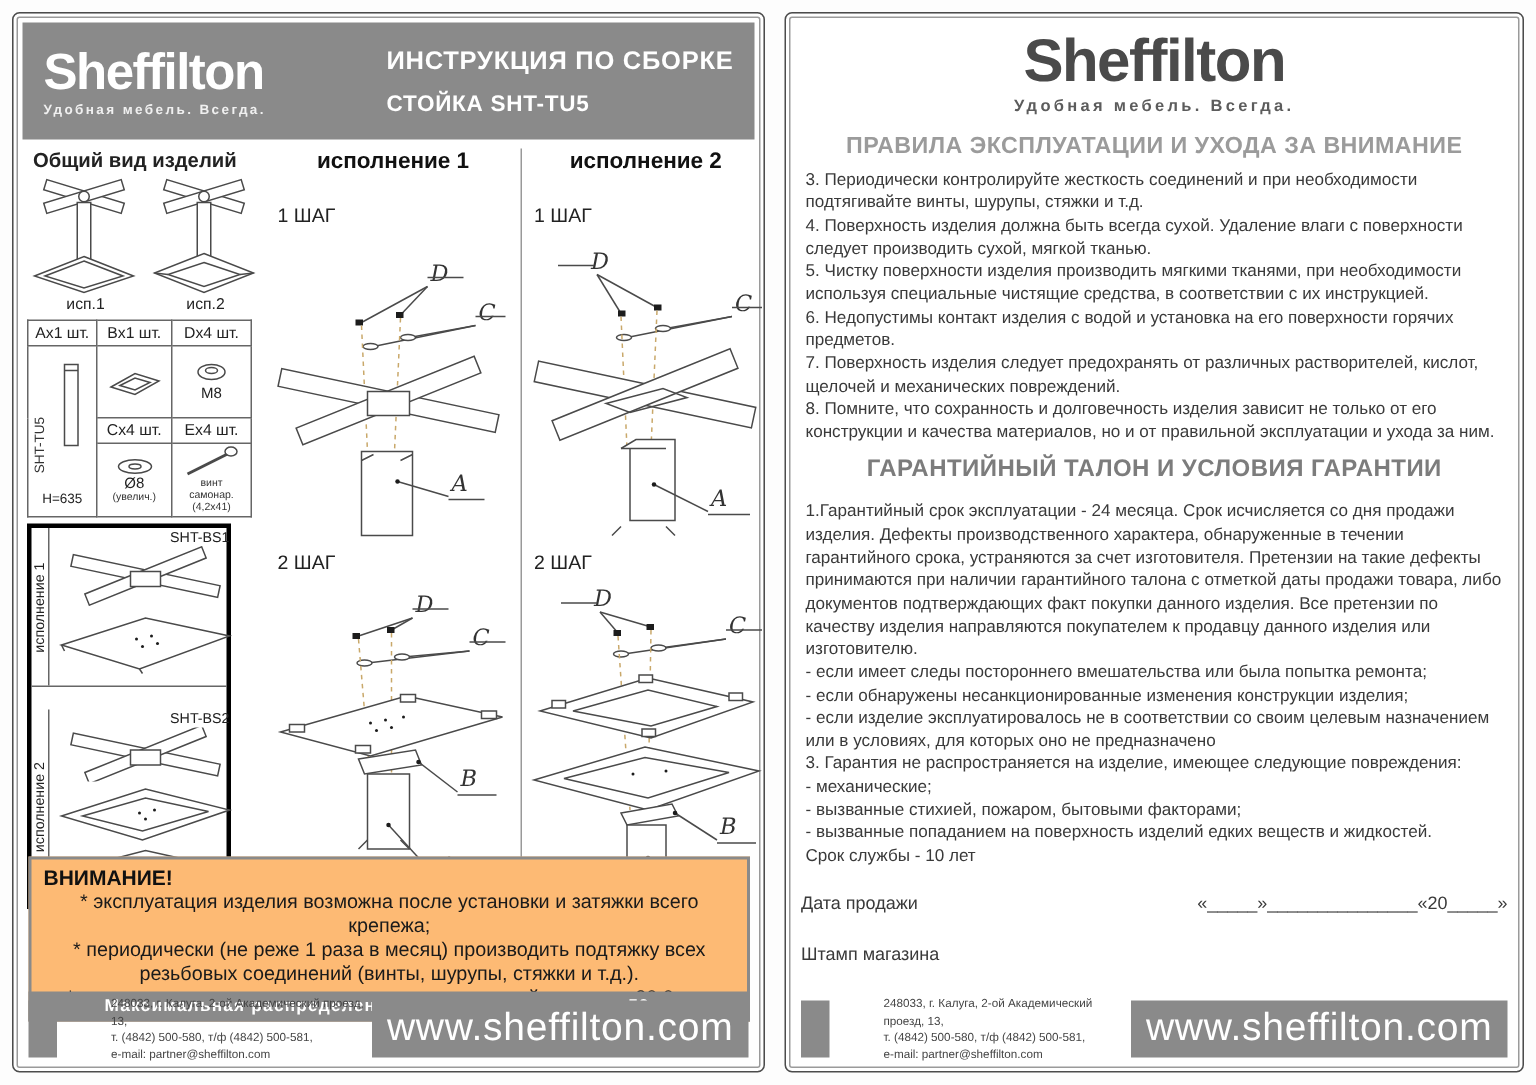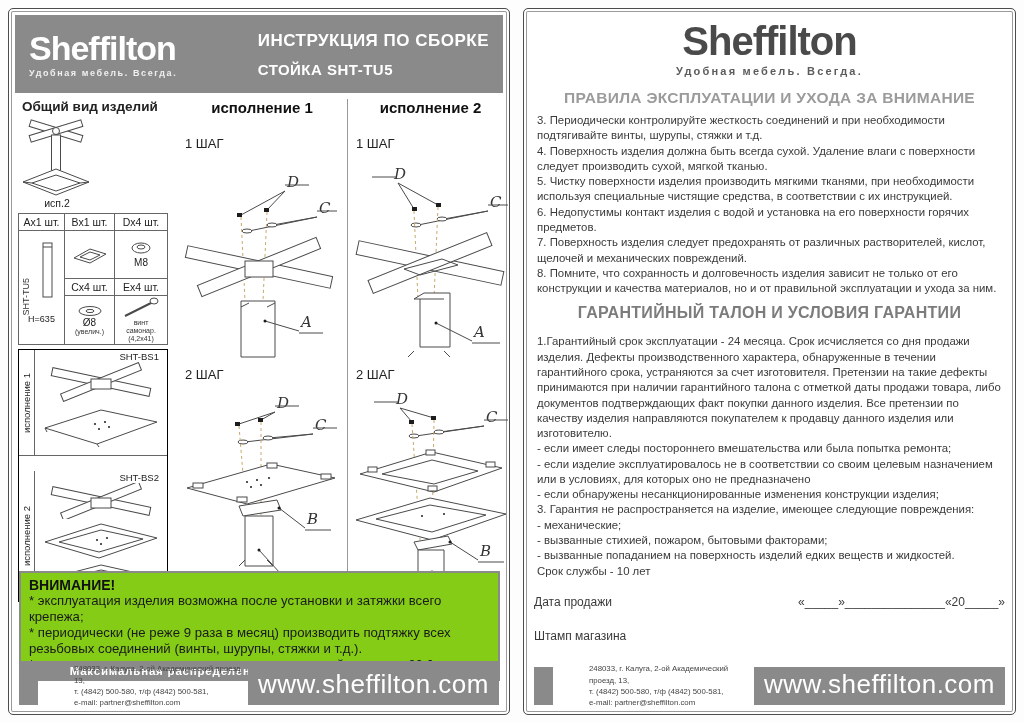--- a/index.html
+++ b/index.html
@@ -22,41 +22,41 @@
   .ov-heading { font-weight:bold; font-size:13.5px; color:#222; margin-left:4px; }
   .stands { display:flex; justify-content:space-between; padding:4px 2px 0 2px; }
   .stand { text-align:center; width:74px; }
   .stand-caption { font-size:10.5px; color:#222; margin-top:1px; }
 
   table.parts { border-collapse:collapse; margin-top:4px; width:150px; table-layout:fixed; }
   table.parts td { border:1px solid #666; font-size:10px; color:#222; text-align:center; vertical-align:middle; padding:1px; }
   table.parts td.h { font-size:10.5px; padding:2px 1px; }
   .acell { position:relative; height:100%; }
   .a-vert { position:absolute; left:1px; top:38px; writing-mode:vertical-rl; transform:rotate(180deg); font-size:9px; color:#333; }
-  .a-h { position:absolute; bottom:16px; left:0; right:0; font-size:9px; }
+  .a-h { position:absolute; bottom:3px; left:0; right:0; font-size:9px; }
   .cell-label { font-size:10px; }
   .cell-small { font-size:7px; line-height:1.15; color:#333; }
 
-  .variants-box { border:1px solid #000000; margin-top:4px; width:150px; }
+  .variants-box { border:3px solid #000000; margin-top:4px; width:136px; }
   .vrow { display:flex; border-bottom:1px solid #666; }
   .vrow:last-child { border-bottom:none;margin-top:15px; }
   .vstrip { width:16px; border-right:1px solid #666; display:flex; align-items:center; justify-content:center; }
   .vstrip span { writing-mode:vertical-rl; transform:rotate(180deg); font-size:9.5px; color:#222; white-space:nowrap; }
   .vbody { flex:1; padding:1px 2px; text-align:center; }
   .bs-label { font-size:9.5px; text-align:right; padding-right:6px; color:#222; }
 
   .steps-col { position:absolute; top:90px; }
   #steps1 { left:172px; width:162px; }
   #steps2 { left:338px; width:162px; border-left:1px solid #999; padding-left:4px; }
   .steps-heading { font-weight:bold; font-size:15px; color:#111; text-align:center; }
   .step-label { font-size:13px; color:#222; margin:6px 0 0 4px; }
 
-  .warn-box { position:absolute; left:10px; top:562px; width:481px; border:2px solid #8a8a8a; padding:4px 8px 6px 8px; background:#84cc16; }
+  .warn-box { position:absolute; left:10px; top:562px; width:481px; border:2px solid #8a8a8a; padding:4px 8px 6px 8px; background:#fdba74; }
   .warn-heading { font-weight:bold; font-size:14px; color:#111; }
-  .warn-line { font-size:13.2px; color:#1a1a1a; line-height:1.22; }
+  .warn-line { font-size:13.2px; color:#1a1a1a; line-height:1.22;text-align:center; }
 
   .load-bar { position:absolute; left:10px; top:652px; width:481px; height:20px; background:#8a8a8a;
               color:#fff; font-weight:bold; font-size:11.5px; letter-spacing:0.8px; display:flex; align-items:center; justify-content:center; }
 
   .page-footer { position:absolute; left:10px; right:10px; bottom:7px; height:42px; display:flex; align-items:center; }
   .footer-square { width:19px; height:38px; background:#8a8a8a; margin-right:8px; flex:none; }
   .footer-addr { font-size:7.8px; color:#444; line-height:1.45; flex:1; padding-left:28px; }
   .footer-web { background:#8a8a8a; color:#fff; font-size:26px; padding:2px 10px 5px 10px; letter-spacing:0.5px; flex:none; }
 
   
@@ -90,20 +90,33 @@
     <div class="lp-titles">
       <div class="lp-title1">ИНСТРУКЦИЯ ПО СБОРКЕ</div>
       <div class="lp-title2">СТОЙКА SHT-TU5</div>
     </div>
   </div>
 
   <div class="ov-col">
     <div class="ov-heading">Общий вид изделий</div>
 
     <div class="stands">
+      <div class="stand">
+        <svg width="72" height="78" viewBox="0 0 72 78">
+          <g transform="translate(36,13)">
+            <rect class="wh" x="-27" y="-3.5" width="54" height="7" transform="rotate(17)"></rect>
+            <rect class="wh" x="-27" y="-3.5" width="54" height="7" transform="rotate(-17)"></rect>
+            <circle class="wh" cx="0" cy="0" r="3.5"></circle>
+          </g>
+          <rect class="wh" x="31.5" y="17" width="9" height="38"></rect>
+          <polygon class="wh" points="36,53 69,66 36,77 3,66"></polygon>
+          <polygon class="ln" points="36,56 62,66 36,74 10,66"></polygon>
+        </svg>
+        <div class="stand-caption">исп.1</div>
+      </div>
       <div class="stand">
         <svg width="72" height="78" viewBox="0 0 72 78">
           <g transform="translate(36,13)">
             <rect class="wh" x="-27" y="-3.5" width="54" height="7" transform="rotate(17)"></rect>
             <rect class="wh" x="-27" y="-3.5" width="54" height="7" transform="rotate(-17)"></rect>
             <circle class="wh" cx="0" cy="0" r="3.5"></circle>
           </g>
           <rect class="wh" x="31.5" y="17" width="9" height="36"></rect>
           <polygon class="wh" points="36,51 69,64 36,77 3,64"></polygon>
           <polygon class="ln" points="36,57 60,65 36,73 12,65"></polygon>
@@ -364,21 +377,21 @@
       <circle class="dot" cx="98" cy="160" r="1.5"></circle>
       <text class="callout" x="108" y="206">A</text>
       <line class="ln" x1="106" y1="208" x2="80" y2="190"></line>
       <circle class="dot" cx="80" cy="190" r="1.5"></circle>
     </svg>
   </div>
 
   <div class="warn-box">
     <div class="warn-heading">ВНИМАНИЕ!</div>
     <div class="warn-line">* эксплуатация изделия возможна после установки и затяжки всего крепежа;</div>
-    <div class="warn-line">* периодически (не реже 9 раза в месяц) производить подтяжку всех резьбовых соединений (винты, шурупы, стяжки и т.д.).</div>
+    <div class="warn-line">* периодически (не реже 1 раза в месяц) производить подтяжку всех резьбовых соединений (винты, шурупы, стяжки и т.д.).</div>
     <div class="warn-line">* допускается использование столешниц толщиной не менее 20,0 мм.</div>
   </div>
 
   <div class="load-bar">Максимальная распределенная статическая нагрузка 50 кг</div>
 
   <div class="page-footer">
     <div class="footer-square"></div>
     <div class="footer-addr">
       <div>248033, г. Калуга, 2-ой Академический проезд, 13,</div>
       <div>т. (4842) 500-580, т/ф (4842) 500-581,</div>
@@ -404,22 +417,22 @@
     <p>6. Недопустимы контакт изделия с водой и установка на его поверхности горячих предметов.</p>
     <p>7. Поверхность изделия следует  предохранять от различных растворителей, кислот, щелочей и механических повреждений.</p>
     <p>8. Помните, что сохранность и долговечность изделия зависит не только от его конструкции и качества материалов, но и от правильной эксплуатации и ухода за ним.</p>
   </div>
 
   <div class="warranty-heading">ГАРАНТИЙНЫЙ ТАЛОН И УСЛОВИЯ ГАРАНТИИ</div>
 
   <div class="rp-body">
     <p>1.Гарантийный срок эксплуатации - 24 месяца. Срок исчисляется со дня продажи изделия. Дефекты производственного характера, обнаруженные в течении гарантийного срока, устраняются за счет изготовителя. Претензии на такие дефекты принимаются при наличии гарантийного талона с отметкой даты продажи товара, либо документов подтверждающих факт покупки данного изделия. Все претензии по качеству изделия направляются покупателем к продавцу данного изделия или изготовителю.</p>
     <p>- если имеет следы постороннего вмешательства или была попытка ремонта;</p>
+    <p>- если обнаружены несанкционированные изменения конструкции изделия;</p>
     <p>- если изделие эксплуатировалось не в соответствии со своим целевым назначением или в условиях, для которых оно не предназначено</p>
-    <p>- если обнаружены несанкционированные изменения конструкции изделия;</p>
     <p>3. Гарантия не распространяется на изделие, имеющее следующие повреждения:</p>
     <p>- механические;</p>
     <p>- вызванные стихией, пожаром, бытовыми факторами;</p>
     <p>- вызванные попаданием на поверхность изделий едких веществ и жидкостей.</p>
     <p>Срок службы - 10 лет</p>
   </div>
 
   <div class="sale-row">
     <span>Дата продажи</span>
     <span>«_____»_______________«20_____»</span>

